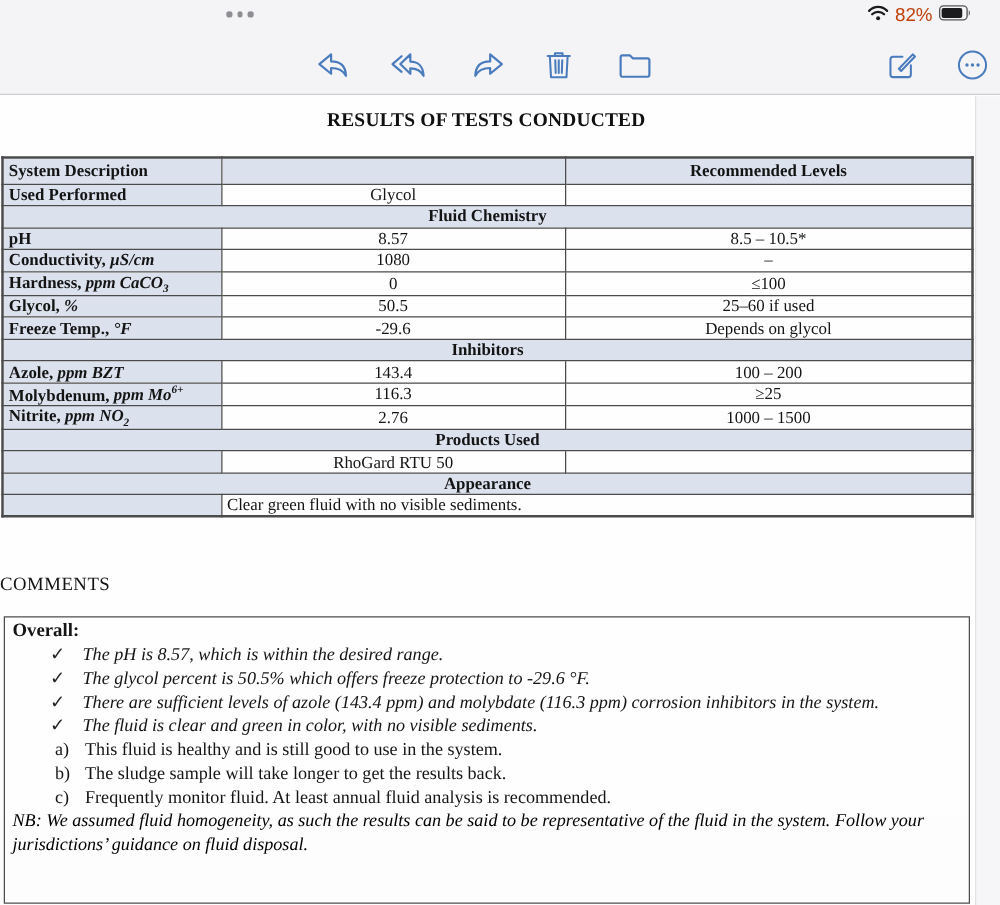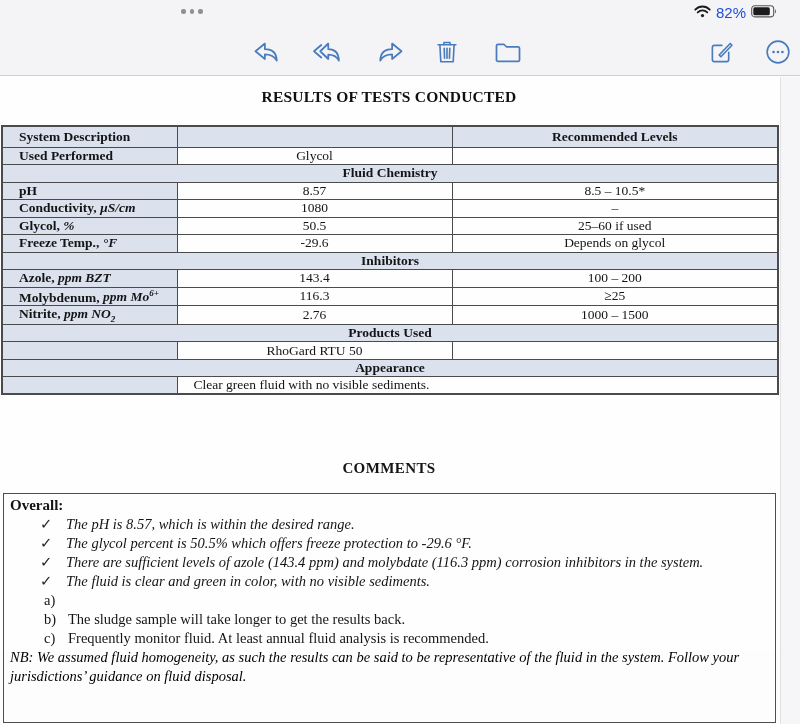--- a/index.html
+++ b/index.html
@@ -9,44 +9,44 @@
     background:#fdfdfe; font-family:"Liberation Serif", serif; color:#141414;
   }
   
   .topbar {
     position:absolute; top:0; left:0; width:800px; height:76px;
     background:#f4f4f6; border-bottom:1px solid #cfcfd3;
   }
   .mt-dots { position:absolute; left:181px; top:9px; display:flex; gap:4px; }
   .mt-dots i { width:4.5px; height:4.5px; border-radius:50%; background:#8e8e93; }
   .status-right { position:absolute; right:22px; top:4px; display:flex; align-items:center; gap:5px;
-    font-family:"Liberation Sans", sans-serif; font-size:15px; color:#1d4ed8; }
+    font-family:"Liberation Sans", sans-serif; font-size:15px; color:#c2410c; }
   .tb-icon { position:absolute; top:37px; width:32px; height:30px; display:flex; align-items:center; justify-content:center; cursor:pointer; }
   .tb-icon svg { stroke:#4a7cbd; fill:none; stroke-width:1.4; stroke-linejoin:round; stroke-linecap:round; }
   
   .doc { position:absolute; top:77px; left:0; width:780px; height:575px; background:#fefefe; }
   .page-edge { position:absolute; top:77px; left:780px; width:20px; height:647px; background:#f6f6f8; border-left:1px solid #e2e2e6; }
   .doc-title { position:absolute; top:11px; left:0; width:778px; text-align:center;
     font-weight:bold; font-size:15.5px; letter-spacing:0.2px; color:#101010; }
   
   table.results { position:absolute; top:48px; left:1px; width:776px;
     border-collapse:collapse; table-layout:fixed; border:2px solid #4b4b4b; }
-  table.results td { border:1px solid #4b4b4b; height:17.5px; padding:0 16px;
+  table.results td { border:1px solid #4b4b4b; height:17.5px; padding:0 4px;
     font-size:13.5px; line-height:1.15; vertical-align:middle; white-space:nowrap; overflow:hidden; }
   tr.rh td { height:21px; }
   td.shade { background:#dbe2ee; }
   td.c1 { font-weight:bold; text-align:left; }
   td.c1 i sub, td.c1 i sup { font-size:9px; font-style:italic; }
   td.c2, td.c3 { text-align:center;margin-left:22px; }
   td.hdr { font-weight:bold; }
   td.sec { background:#dbe2ee; font-weight:bold; text-align:center; }
   td.merge { text-align:left; padding-left:6px; }
   
-  .comments-heading { position:absolute; top:383px; left:0; width:778px; text-align:center;
-    font-weight:bold; font-size:15px; letter-spacing:0.4px; }
+  .comments-heading { position:absolute; top:383px; left:0; width:778px; text-align:left;
+    font-weight:normal; font-size:15px; letter-spacing:0.4px; }
   .comments-box { position:absolute; top:416px; left:3px; width:773px; height:230px;
     border:1px solid #4e4e4e; padding:2px 15px 0 6px; font-size:14.5px; line-height:19px; }
   .blk-label { font-weight:bold; font-size:15px; }
   .chk-row { display:flex; margin-left:30px; }
   .chk-row .mark { width:26px; flex:0 0 26px; color:#222; }
   .chk-row .txt { flex:1;font-style:italic; }
   .rec-row { display:flex; margin-left:34px; }
   .rec-row .mark { width:24px; flex:0 0 24px; }
   .nb-note { color:#000000; font-style:italic; }
 </style>
@@ -152,20 +152,25 @@
           <td class="c1 shade">pH</td>
           <td class="c2">8.57</td>
           <td class="c3">8.5 – 10.5*</td>
         </tr>
         <tr>
           <td class="c1 shade">Conductivity,<i> µS/cm</i></td>
           <td class="c2">1080</td>
           <td class="c3">–</td>
         </tr>
         <tr>
+          <td class="c1 shade">Hardness,<i> ppm CaCO<sub>3</sub></i></td>
+          <td class="c2">0</td>
+          <td class="c3">≤100</td>
+        </tr>
+        <tr>
           <td class="c1 shade">Glycol,<i> %</i></td>
           <td class="c2">50.5</td>
           <td class="c3">25–60 if used</td>
         </tr>
         <tr>
           <td class="c1 shade">Freeze Temp.,<i> °F</i></td>
           <td class="c2">-29.6</td>
           <td class="c3">Depends on glycol</td>
         </tr>
         <tr>
@@ -222,20 +227,21 @@
           <span class="txt">There are sufficient levels of azole (143.4 ppm) and molybdate (116.3 ppm) corrosion inhibitors in the system.</span>
         </div>
         <div class="chk-row">
           <span class="mark">✓</span>
           <span class="txt">The fluid is clear and green in color, with no visible sediments.</span>
         </div>
       </div>
     <div>
         <div class="rec-row">
           <span class="mark">a)</span>
+          <span class="txt">This fluid is healthy and is still good to use in the system.</span>
         </div>
         <div class="rec-row">
           <span class="mark">b)</span>
           <span class="txt">The sludge sample will take longer to get the results back.</span>
         </div>
         <div class="rec-row">
           <span class="mark">c)</span>
           <span class="txt">Frequently monitor fluid. At least annual fluid analysis is recommended.</span>
         </div>
       </div>

